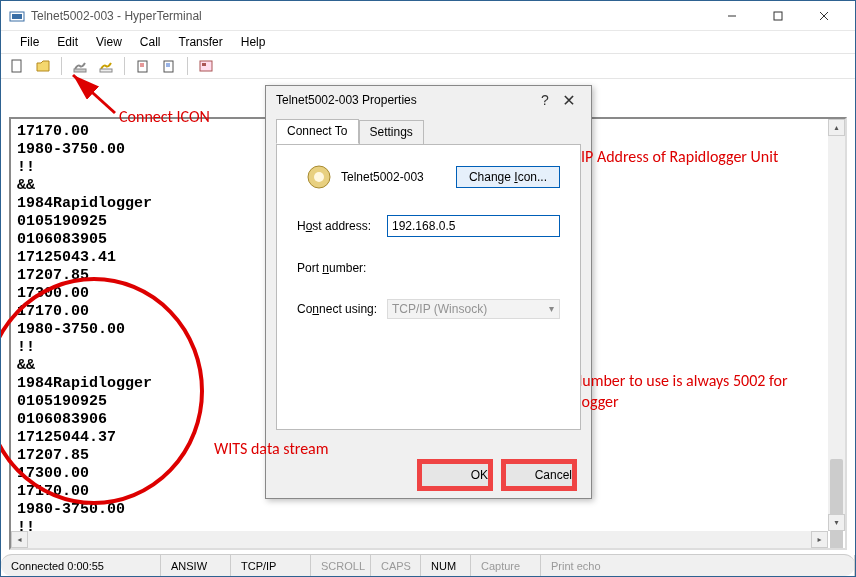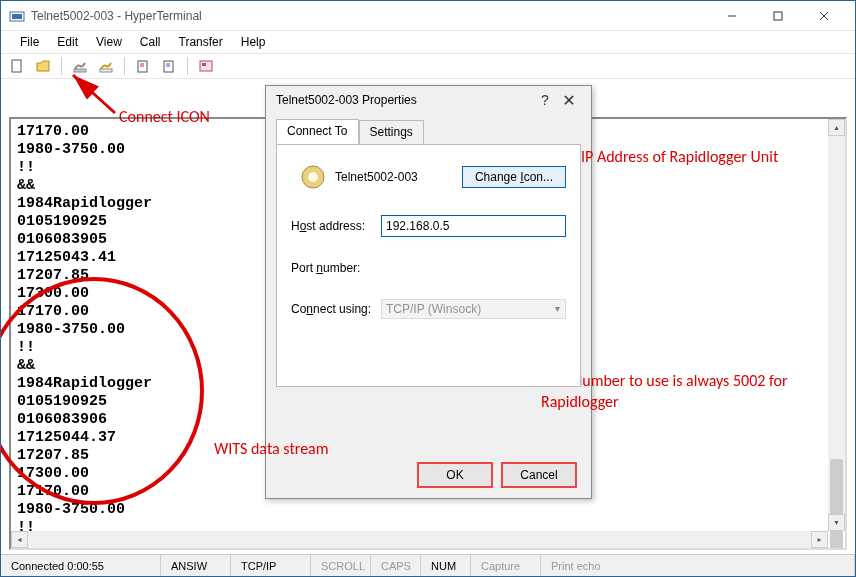--- a/index.html
+++ b/index.html
@@ -26,51 +26,51 @@
 .scrollbar-v .sb-btn { width: 17px; height: 17px; background: #f0f0f0; border: 1px solid #ccc; display: flex; align-items: center; justify-content: center; font-size: 8px; color: #555; position: absolute; }
 .scrollbar-v .sb-up { top: 0; }
 .scrollbar-v .sb-down { bottom: 0; }
 .scrollbar-v .thumb { position: absolute; left: 2px; right: 2px; top: 340px; height: 100px; background: #ccc; border-radius: 2px; }
 
 .scrollbar-h { position: absolute; left: 0; right: 17px; bottom: 0; height: 17px; background: #f0f0f0; }
 .scrollbar-h .sb-btn { width: 17px; height: 17px; background: #f0f0f0; border: 1px solid #ccc; display: flex; align-items: center; justify-content: center; font-size: 8px; color: #555; position: absolute; }
 .scrollbar-h .sb-left { left: 0; }
 .scrollbar-h .sb-right { right: 0; }
 
-.statusbar { position: absolute; left: 0; right: 0; bottom: 0; height: 22px; background: #f0f0f0; border-top: 1px solid #ccc; display: flex; align-items: center; font-size: 11px; }
+.statusbar { position: absolute; left: 0; right: 0; bottom: 0; height: 22px; background: #f0f0f0; border-top: 1px solid #ccc; display: flex; align-items: center; font-size: 11px; border-radius: 11px; }
 .status-cell { padding: 0 10px; border-right: 1px solid #ccc; height: 100%; display: flex; align-items: center; color: #000; }
 .status-cell.dim { color: #999; }
 
 .dialog { position: absolute; left: 264px; top: 84px; width: 327px; height: 414px; background: #f0f0f0; border: 1px solid #888; box-shadow: 2px 2px 6px rgba(0,0,0,0.25); display: flex; flex-direction: column; }
 .dialog-titlebar { height: 28px; display: flex; align-items: center; padding: 0 10px; }
 .dialog-titlebar .title { flex: 1; font-size: 12px; color: #000; }
 .dialog-titlebar .help { width: 24px; text-align: center; font-size: 14px; color: #333; }
 .dialog-titlebar .close { width: 24px; text-align: center; font-size: 16px; color: #333; }
 
 .dialog-body { flex: 1; padding: 4px 10px 0 10px; position: relative; }
 .tabs { display: flex; position: relative; z-index: 2; align-items: center; }
 .tab { padding: 4px 10px 5px 10px; font-size: 12px; background: #f0f0f0; border: 1px solid #bbb; border-bottom: none; position: relative; }
 .tab.active { background: #fff; border-bottom: 1px solid #fff; margin-bottom: -1px; z-index: 3; }
 .tab.inactive { background: #f0f0f0; margin-top: 2px; }
-.tab-panel { background: #fff; border: 1px solid #bbb; height: 243px; padding: 18px 14px; position: relative; z-index: 1; }
+.tab-panel { background: #fff; border: 1px solid #bbb; height: 286px; padding: 18px 20px; position: relative; z-index: 1; }
 
 .row { display: flex; align-items: center; margin-bottom: 24px; }
 .row .icon-cell { width: 44px; display: flex; justify-content: center; }
 .row .name-cell { flex: 1; font-size: 12px; }
 .row .btn-cell { }
 .btn3d { padding: 3px 12px; font-size: 12px; border: 1px solid #005fb8; background: #e6f0fb; }
 .row-label { width: 90px; font-size: 12px; }
 .row-input { flex: 1; }
 .row-input input { width: 100%; padding: 3px 4px; font-size: 12px; border: 1px solid #005fb8; background: #fff; }
 .row-input select { width: 100%; padding: 2px 4px; font-size: 12px; background: #eee; border: 1px solid #ccc; color: #666; appearance: none; }
 .select-wrap { position: relative; }
 .select-wrap .chev { position: absolute; right: 6px; top: 4px; font-size: 10px; color: #888; pointer-events: none; }
 
 .dialog-buttons { height: 46px; display: flex; align-items: center; justify-content: flex-end; gap: 8px; padding: 0 14px; }
-.dlg-btn { width: 76px; padding: 4px 0; text-align: center; font-size: 12px; background: #e6e6e6; border: 2px solid #ef4444; }
+.dlg-btn { width: 76px; padding: 4px 0; text-align: right; font-size: 12px; background: #e6e6e6; border: 5px solid #ef4444; }
 
 .annot { position: absolute; color: #d00; font-family: Calibri, sans-serif; font-size: 16px; pointer-events: none; }
 svg.overlay { position: absolute; left: 0; top: 0; pointer-events: none; }
 
 .undl { text-decoration: underline; }
 </style>
 </head>
 <body>
 
 <div class="window">

